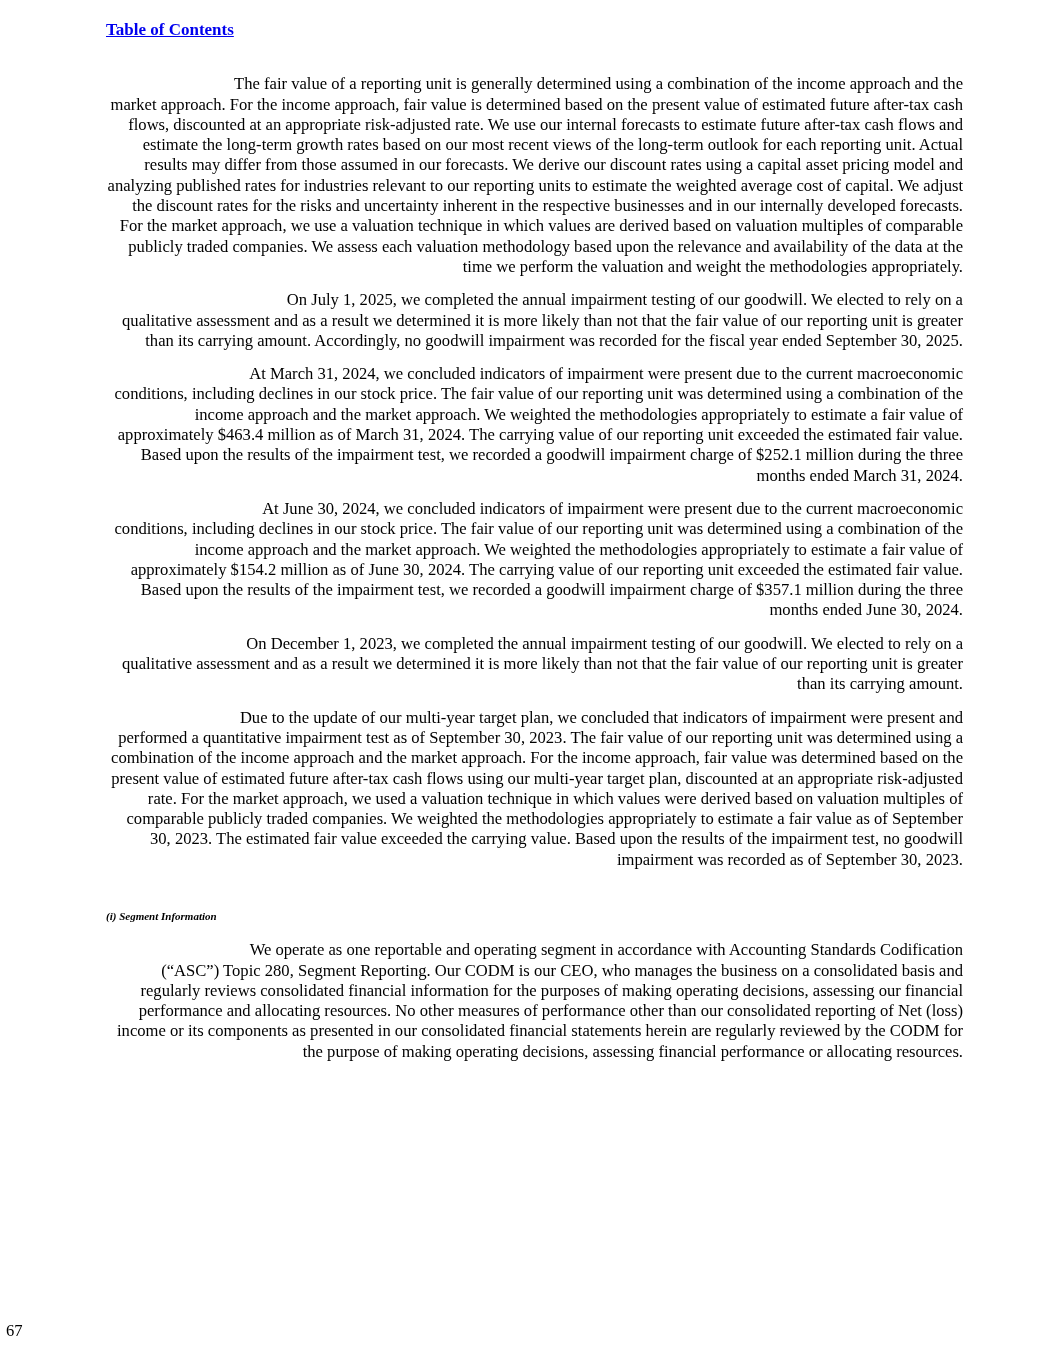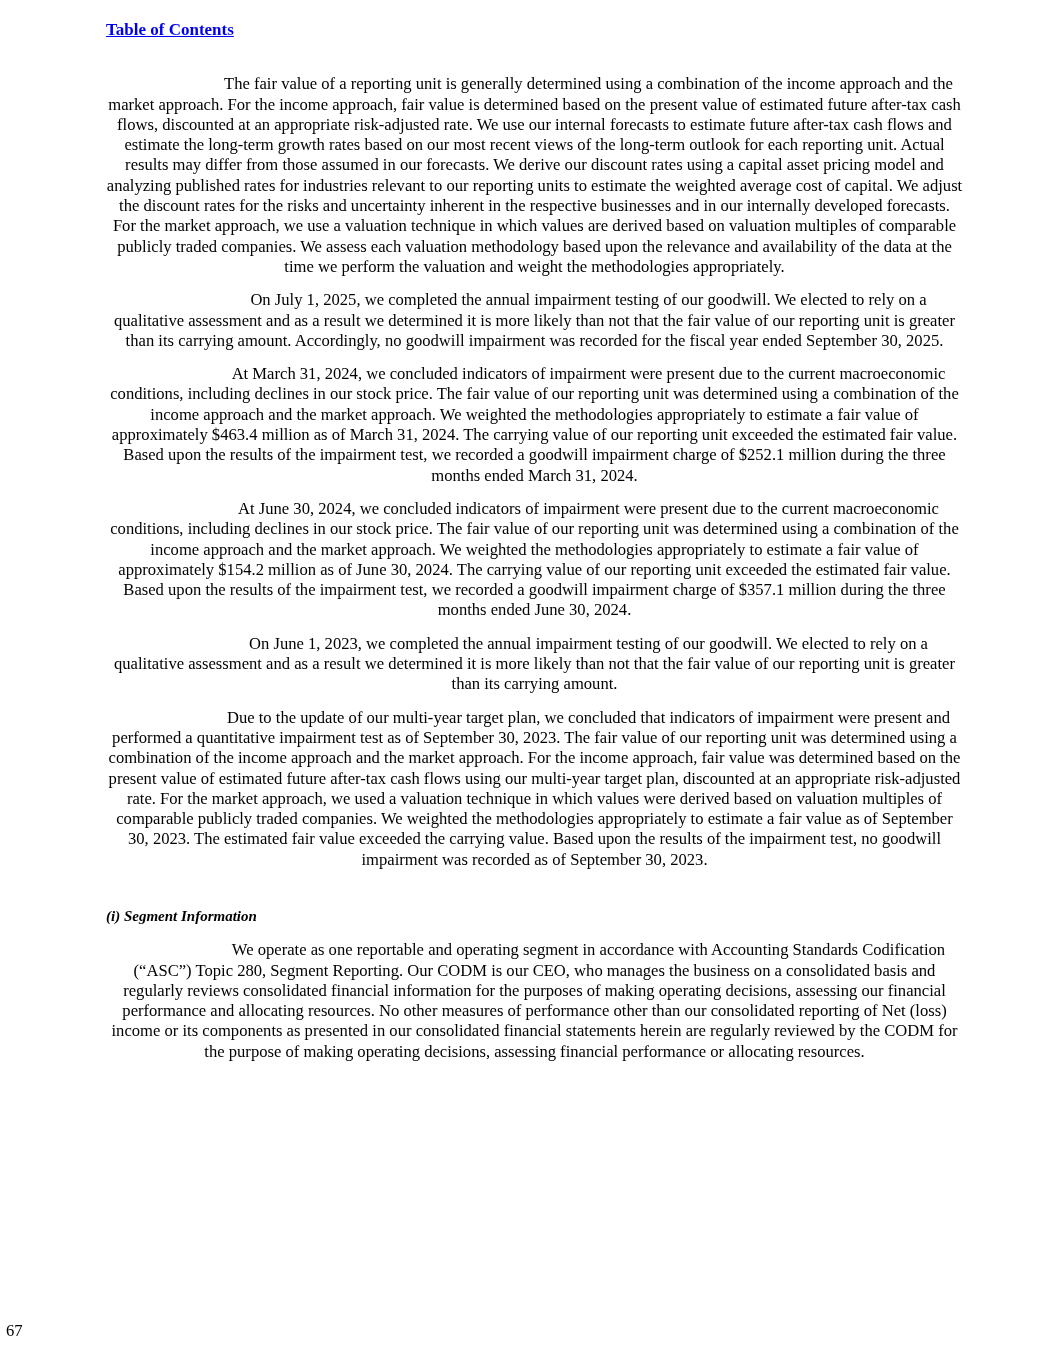--- a/index.html
+++ b/index.html
@@ -28,27 +28,27 @@
     text-decoration: underline;
     font-size: 17px;
     cursor: pointer;
   }
   .doc-body {
     margin-top: 34px;
   }
   .doc-body p {
     margin: 0 0 13px 0;
     text-indent: 108px;
-    text-align: center;
+    text-align: right;
   }
   .section-heading {
     font-weight: bold;
     font-style: italic;
     margin: 36px 0 14px 0;
-    font-size: 15px;
+    font-size: 11px;
   }
   .page-number {
     position: absolute;
     bottom: 24px;
     left: 0;
     width: 100%;
     text-align: left;
     font-size: 16.6px;
   }
 </style>
@@ -57,21 +57,21 @@
 
 <div class="page">
 
   <a class="toc-link">Table of Contents</a>
 
   <div class="doc-body">
     <p>The fair value of a reporting unit is generally determined using a combination of the income approach and the market approach. For the income approach, fair value is determined based on the present value of estimated future after-tax cash flows, discounted at an appropriate risk-adjusted rate. We use our internal forecasts to estimate future after-tax cash flows and estimate the long-term growth rates based on our most recent views of the long-term outlook for each reporting unit. Actual results may differ from those assumed in our forecasts. We derive our discount rates using a capital asset pricing model and analyzing published rates for industries relevant to our reporting units to estimate the weighted average cost of capital. We adjust the discount rates for the risks and uncertainty inherent in the respective businesses and in our internally developed forecasts. For the market approach, we use a valuation technique in which values are derived based on valuation multiples of comparable publicly traded companies. We assess each valuation methodology based upon the relevance and availability of the data at the time we perform the valuation and weight the methodologies appropriately.</p>
     <p>On July 1, 2025, we completed the annual impairment testing of our goodwill. We elected to rely on a qualitative assessment and as a result we determined it is more likely than not that the fair value of our reporting unit is greater than its carrying amount. Accordingly, no goodwill impairment was recorded for the fiscal year ended September 30, 2025.</p>
     <p>At March 31, 2024, we concluded indicators of impairment were present due to the current macroeconomic conditions, including declines in our stock price. The fair value of our reporting unit was determined using a combination of the income approach and the market approach. We weighted the methodologies appropriately to estimate a fair value of approximately $463.4 million as of March 31, 2024. The carrying value of our reporting unit exceeded the estimated fair value. Based upon the results of the impairment test, we recorded a goodwill impairment charge of $252.1 million during the three months ended March 31, 2024.</p>
     <p>At June 30, 2024, we concluded indicators of impairment were present due to the current macroeconomic conditions, including declines in our stock price. The fair value of our reporting unit was determined using a combination of the income approach and the market approach. We weighted the methodologies appropriately to estimate a fair value of approximately $154.2 million as of June 30, 2024. The carrying value of our reporting unit exceeded the estimated fair value. Based upon the results of the impairment test, we recorded a goodwill impairment charge of $357.1 million during the three months ended June 30, 2024.</p>
-    <p>On June 1, 2023, we completed the annual impairment testing of our goodwill. We elected to rely on a qualitative assessment and as a result we determined it is more likely than not that the fair value of our reporting unit is greater than its carrying amount.</p>
+    <p>On December 1, 2023, we completed the annual impairment testing of our goodwill. We elected to rely on a qualitative assessment and as a result we determined it is more likely than not that the fair value of our reporting unit is greater than its carrying amount.</p>
     <p>Due to the update of our multi-year target plan, we concluded that indicators of impairment were present and performed a quantitative impairment test as of September 30, 2023. The fair value of our reporting unit was determined using a combination of the income approach and the market approach. For the income approach, fair value was determined based on the present value of estimated future after-tax cash flows using our multi-year target plan, discounted at an appropriate risk-adjusted rate. For the market approach, we used a valuation technique in which values were derived based on valuation multiples of comparable publicly traded companies. We weighted the methodologies appropriately to estimate a fair value as of September 30, 2023. The estimated fair value exceeded the carrying value. Based upon the results of the impairment test, no goodwill impairment was recorded as of September 30, 2023.</p>
 
     <div class="section-heading">(i) Segment Information</div>
 
     <p>We operate as one reportable and operating segment in accordance with Accounting Standards Codification (“ASC”) Topic 280, Segment Reporting. Our CODM is our CEO, who manages the business on a consolidated basis and regularly reviews consolidated financial information for the purposes of making operating decisions, assessing our financial performance and allocating resources. No other measures of performance other than our consolidated reporting of Net (loss) income or its components as presented in our consolidated financial statements herein are regularly reviewed by the CODM for the purpose of making operating decisions, assessing financial performance or allocating resources.</p>
   </div>
 
   <div class="page-number">67</div>
 
 </div>

